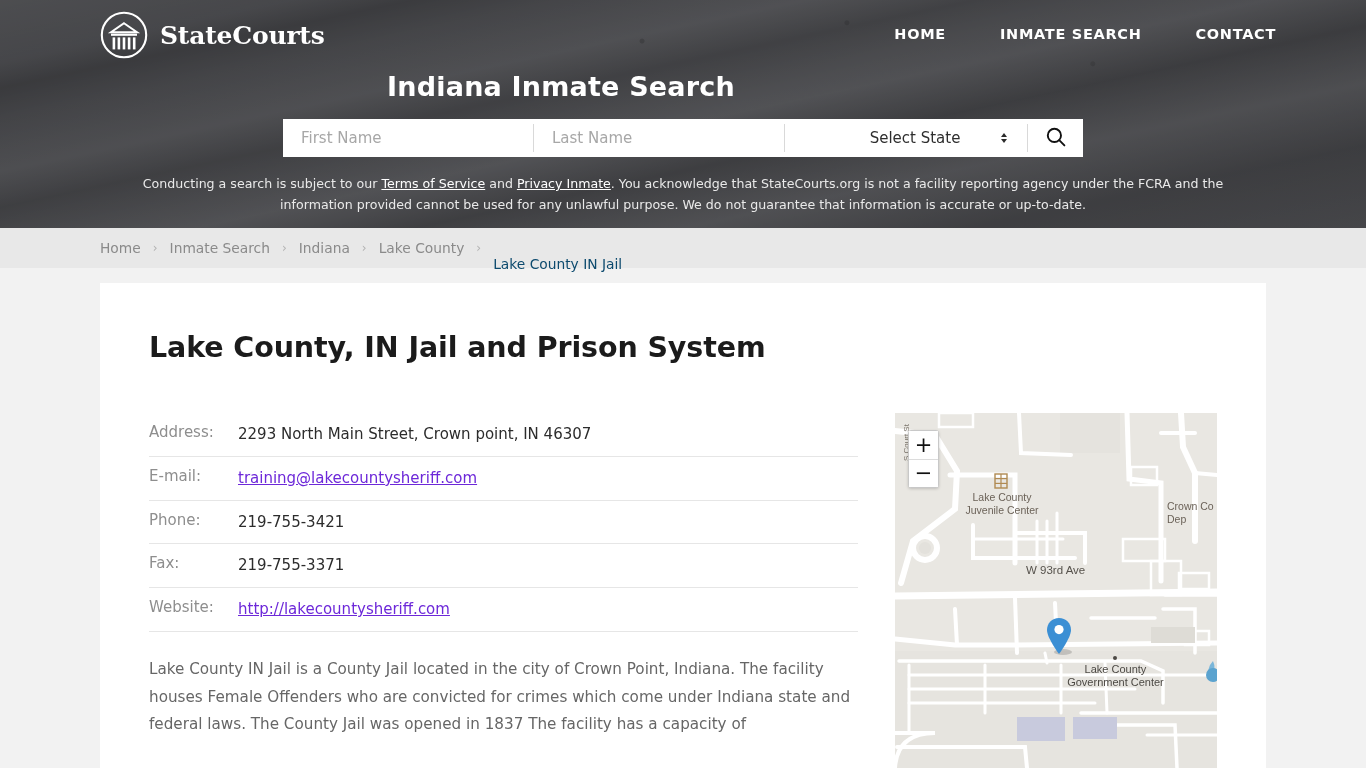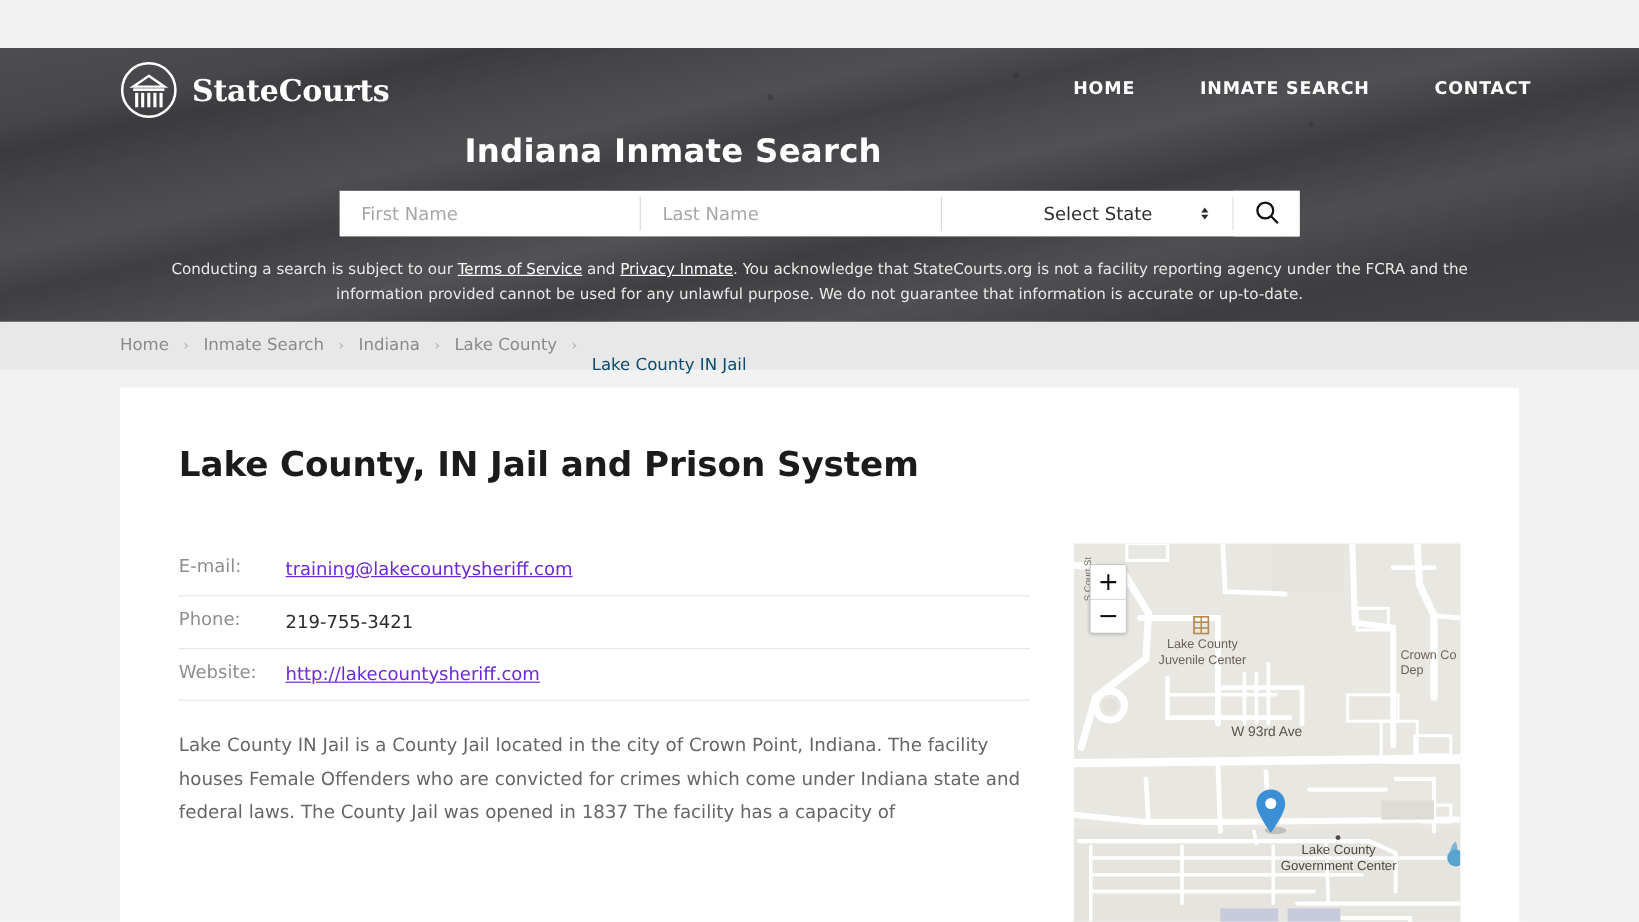--- a/index.html
+++ b/index.html
@@ -9,21 +9,20 @@
     background: #f2f2f2;
     font-family: "DejaVu Sans", sans-serif;
   }
 
   
   .site-header {
     position: relative;
     width: 1366px; height: 228px;
     background-color: #55565a;
     overflow: hidden;
-    margin-top: 40px;
   }
   .header-photo {
     position: absolute; inset: 0;
     background-color: #5c5d61;
     background-image:
       linear-gradient(168deg, rgba(255,255,255,0.10) 0%, rgba(255,255,255,0.02) 12%, rgba(0,0,0,0.20) 17%, rgba(0,0,0,0.05) 23%, rgba(255,255,255,0.06) 33%, rgba(0,0,0,0.18) 40%, rgba(255,255,255,0.05) 52%, rgba(0,0,0,0.22) 61%, rgba(255,255,255,0.07) 72%, rgba(0,0,0,0.14) 84%, rgba(255,255,255,0.04) 100%),
       linear-gradient(163deg, rgba(0,0,0,0.10) 0%, rgba(255,255,255,0.05) 50%, rgba(0,0,0,0.12) 100%);
   }
   .header-photo::before {
     content: "";
@@ -290,26 +289,34 @@
 
 <main class="page-body">
   <section class="card">
     <h2 class="page-title">Lake County, IN Jail and Prison System</h2>
 
     <div class="content-cols">
       <div class="col-left">
         <table class="info-table">
           <tbody>
             <tr>
+              <td class="lbl">Address:</td>
+              <td class="val">2293 North Main Street, Crown point, IN 46307</td>
+            </tr>
+            <tr>
               <td class="lbl">E-mail:</td>
               <td class="val"><a href="#">training@lakecountysheriff.com</a></td>
             </tr>
             <tr>
               <td class="lbl">Phone:</td>
               <td class="val">219-755-3421</td>
+            </tr>
+            <tr>
+              <td class="lbl">Fax:</td>
+              <td class="val">219-755-3371</td>
             </tr>
             <tr>
               <td class="lbl">Website:</td>
               <td class="val"><a href="#">http://lakecountysheriff.com</a></td>
             </tr>
           </tbody>
         </table>
 
         <p class="body-copy"><span>Lake County IN Jail is a County Jail located in the city of Crown Point, Indiana. The facility houses Female Offenders who are convicted for crimes which come under Indiana state and federal laws. The County Jail was opened in 1837 The facility has a capacity of </span></p>
       </div>

